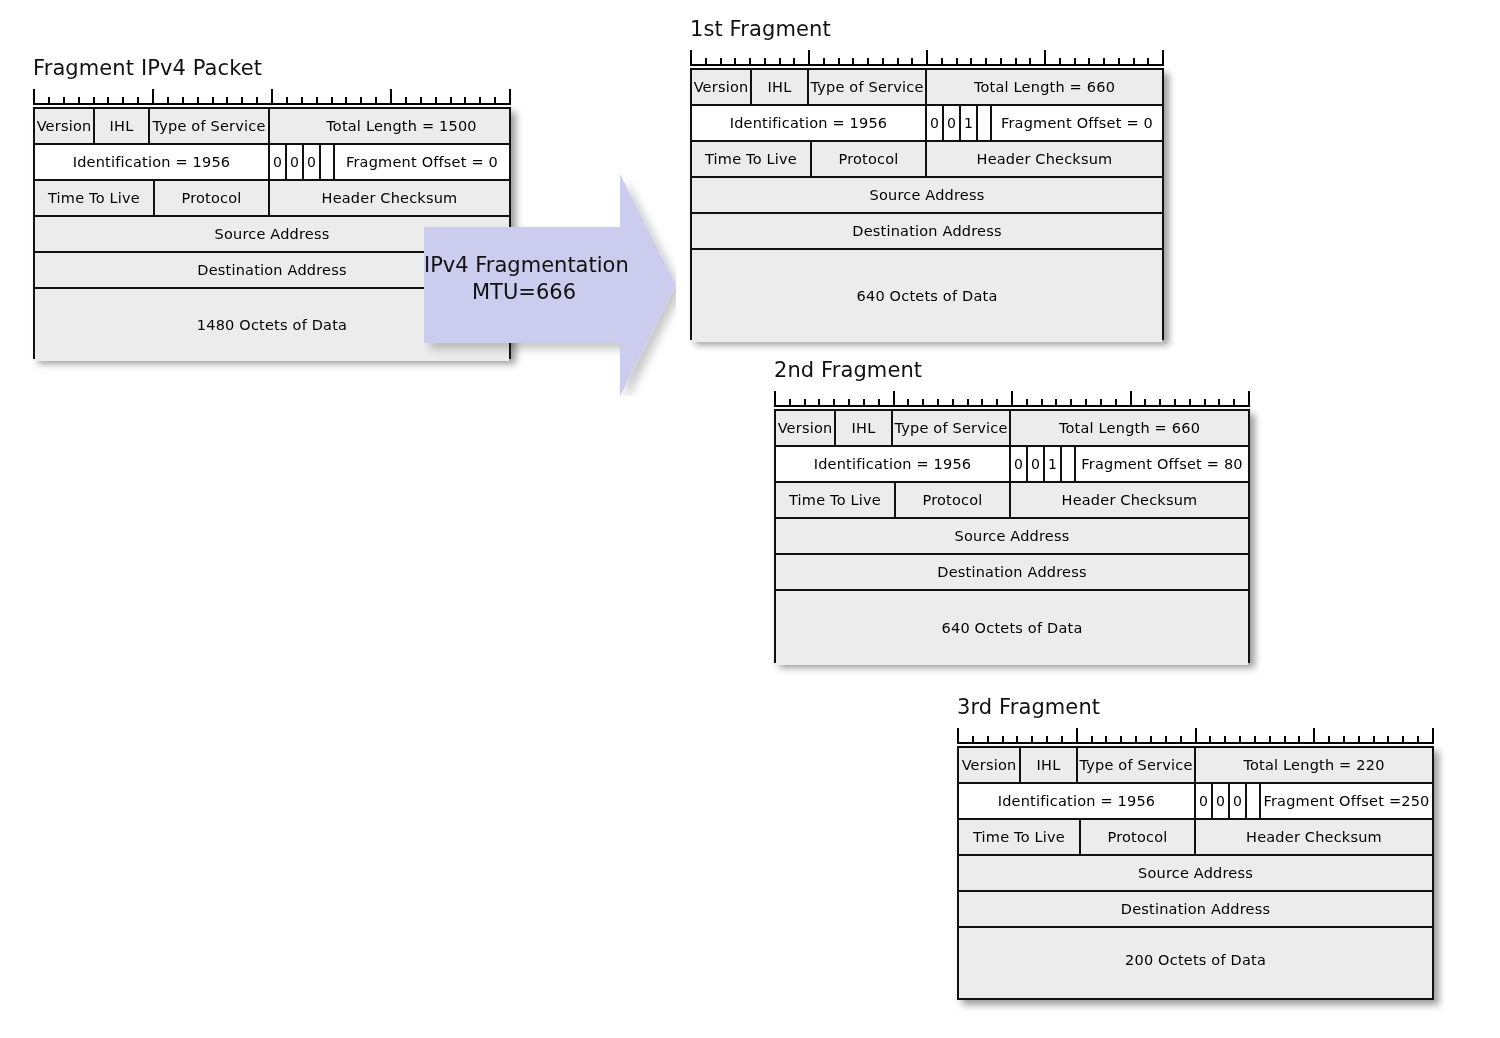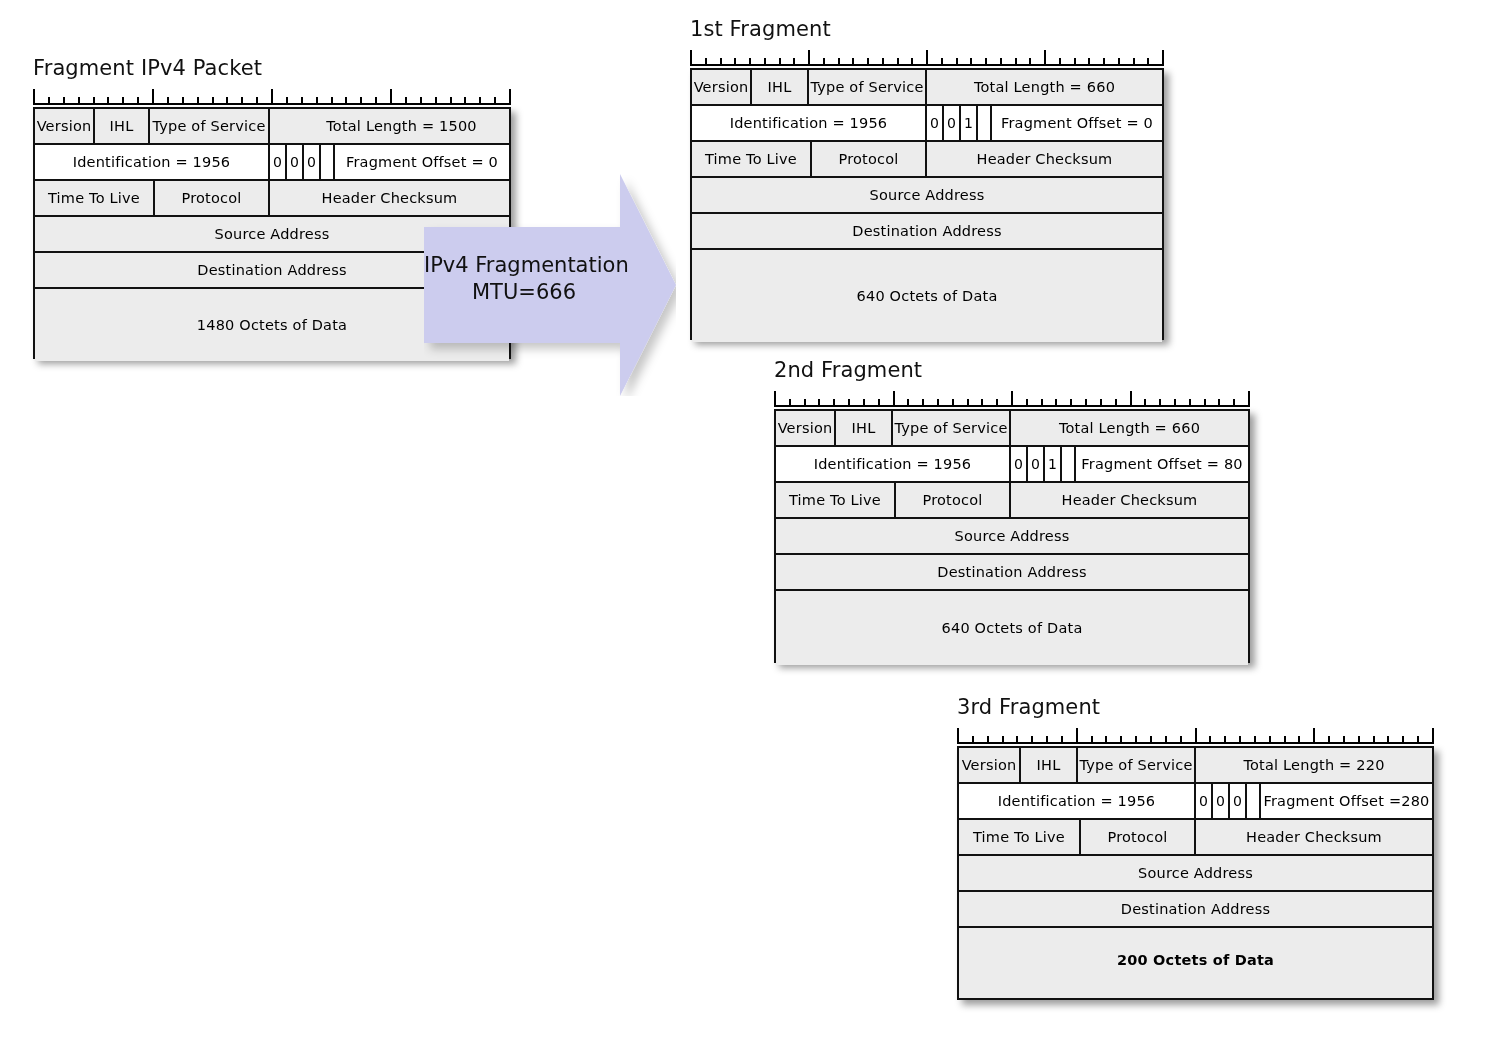--- a/index.html
+++ b/index.html
@@ -402,34 +402,34 @@
       <div class="pcell" style="width:118px;">Type of Service</div>
       <div class="pcell" style="flex:1;">Total Length = 220</div>
     </div>
 
     <div class="prow white" style="height:36px;">
       <div class="pcell" style="width:237px;">Identification = 1956</div>
       <div class="pcell flag" style="width:17px;">0</div>
       <div class="pcell flag" style="width:17px;">0</div>
       <div class="pcell flag" style="width:17px;">0</div>
       <div class="pcell" style="width:14px;"></div>
-      <div class="pcell" style="flex:1;">Fragment Offset =280</div>
+      <div class="pcell" style="flex:1;">Fragment Offset =250</div>
     </div>
 
     <div class="prow" style="height:36px;">
       <div class="pcell" style="width:122px;">Time To Live</div>
       <div class="pcell" style="width:115px;">Protocol</div>
       <div class="pcell" style="flex:1;">Header Checksum</div>
     </div>
 
     <div class="prow" style="height:36px;">
       <div class="pcell" style="flex:1;">Source Address</div>
     </div>
 
     <div class="prow" style="height:36px;">
       <div class="pcell" style="flex:1;">Destination Address</div>
     </div>
 
-    <div class="prow" style="height:64px;font-weight:bold;">
+    <div class="prow" style="height:64px;">
       <div class="pcell" style="flex:1;">200 Octets of Data</div>
     </div>
   </div>
 </div>
 
 </body></html>

